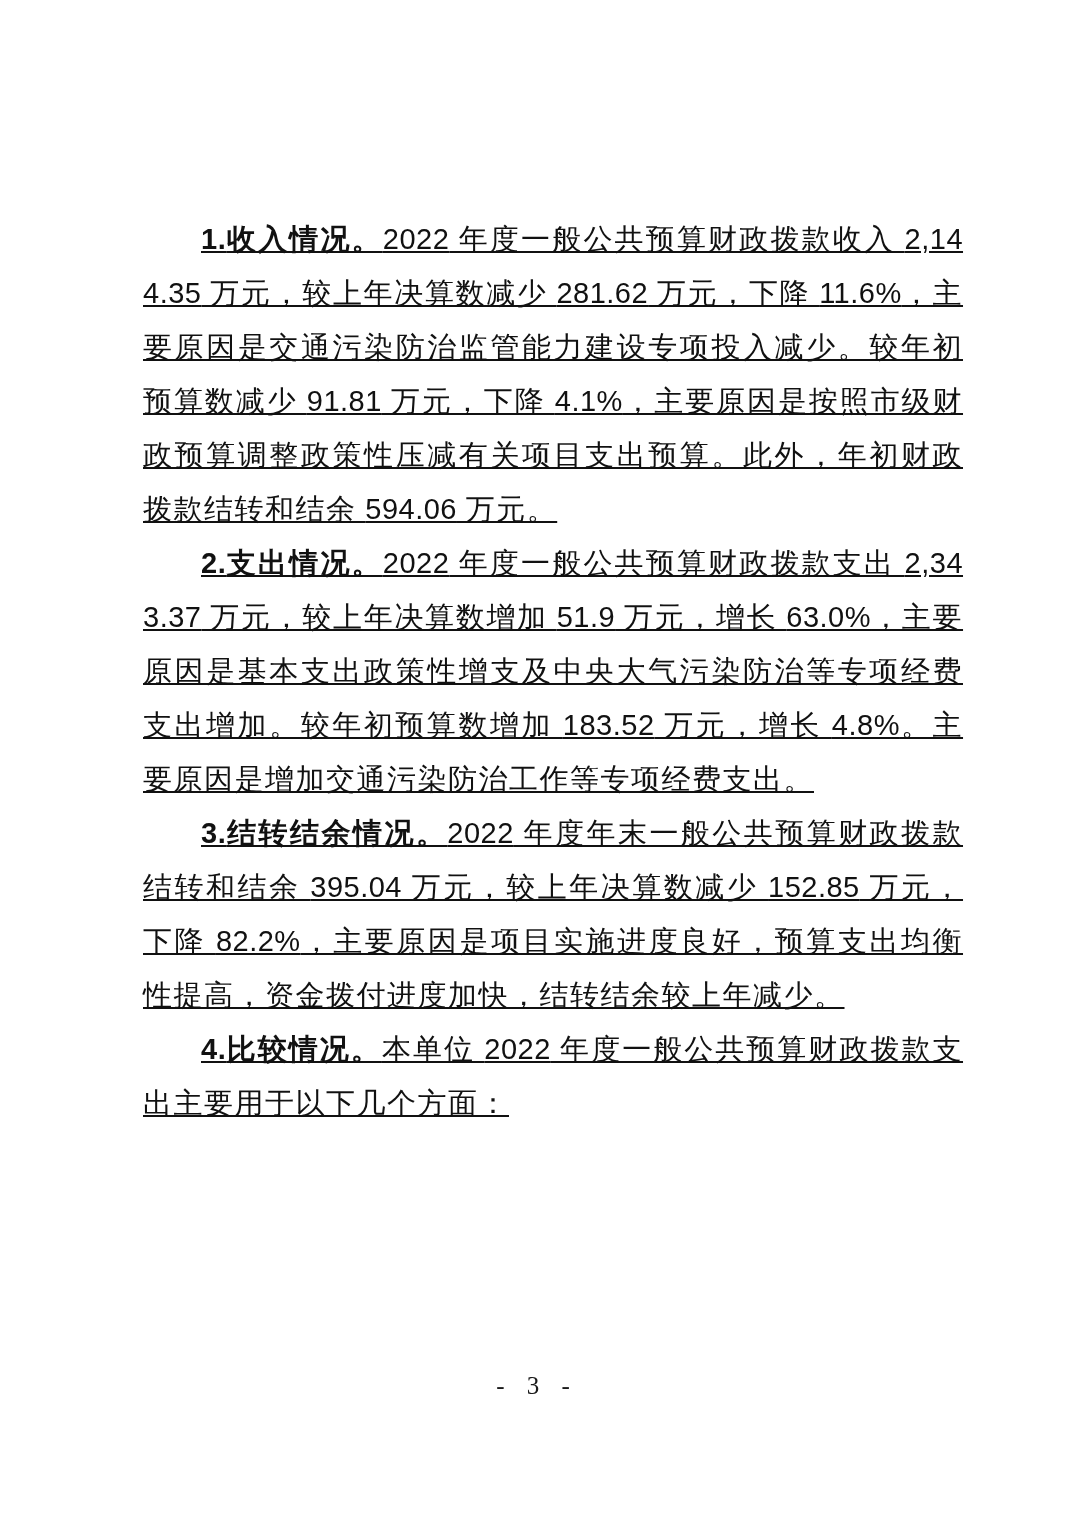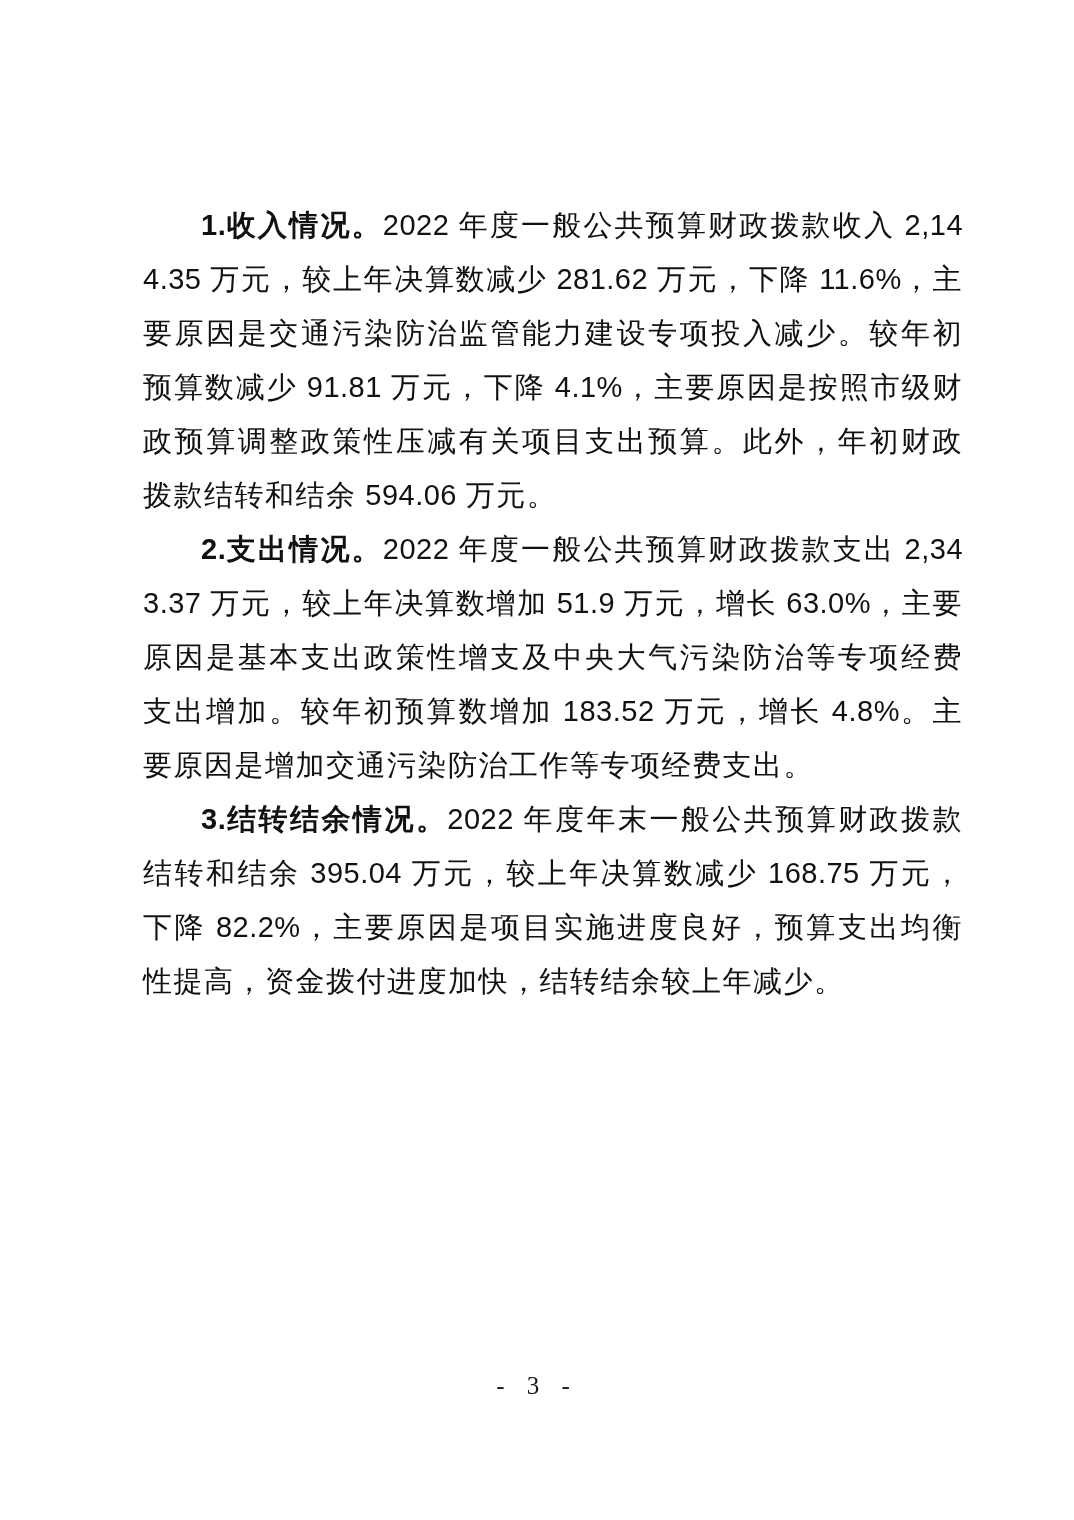--- a/index.html
+++ b/index.html
@@ -12,22 +12,23 @@
     width: 1074px;
     height: 1520px;
     background: #ffffff;
     overflow: hidden;
     font-family: "Liberation Serif", "DejaVu Serif", serif;
     color: #111111;
   }
   .content {
     position: absolute;
     left: 143px;
-    top: 198px;
+    top: 212px;
     width: 820px;
+    text-decoration: underline;
   }
   p.para {
     margin: 0;
     padding: 0;
     font-size: 29px;
     line-height: 54px;
     letter-spacing: 1.5px;
     text-align: justify;
     text-justify: inter-ideograph;
     text-indent: 2em;
@@ -53,18 +54,19 @@
     font-family: "Liberation Serif", "DejaVu Serif", serif;
   }
 </style>
 </head>
 <body>
 
 <div class="page">
   <div class="content">
       <p class="para"><span class="bold"><span class="num">1.</span>收入情况。</span><span class=""><span class="num">2022</span> 年度一般公共预算财政拨款收入 <span class="num">2,144.35</span> 万元，较上年决算数减少 <span class="num">281.62</span> 万元，下降 <span class="num">11.6%</span>，主要原因是交通污染防治监管能力建设专项投入减少。较年初预算数减少 <span class="num">91.81</span> 万元，下降 <span class="num">4.1%</span>，主要原因是按照市级财政预算调整政策性压减有关项目支出预算。此外，年初财政拨款结转和结余 <span class="num">594.06</span> 万元。</span></p>
       <p class="para"><span class="bold"><span class="num">2.</span>支出情况。</span><span class=""><span class="num">2022</span> 年度一般公共预算财政拨款支出 <span class="num">2,343.37</span> 万元，较上年决算数增加 <span class="num">51.9</span> 万元，增长 <span class="num">63.0%</span>，主要原因是基本支出政策性增支及中央大气污染防治等专项经费支出增加。较年初预算数增加 <span class="num">183.52</span> 万元，增长 <span class="num">4.8%</span>。主要原因是增加交通污染防治工作等专项经费支出。</span></p>
-      <p class="para"><span class="bold"><span class="num">3.</span>结转结余情况。</span><span class=""><span class="num">2022</span> 年度年末一般公共预算财政拨款结转和结余 <span class="num">395.04</span> 万元，较上年决算数减少 <span class="num">168.75</span> 万元，下降 <span class="num">82.2%</span>，主要原因是项目实施进度良好，预算支出均衡性提高，资金拨付进度加快，结转结余较上年减少。</span></p>
+      <p class="para"><span class="bold"><span class="num">3.</span>结转结余情况。</span><span class=""><span class="num">2022</span> 年度年末一般公共预算财政拨款结转和结余 <span class="num">395.04</span> 万元，较上年决算数减少 <span class="num">152.85</span> 万元，下降 <span class="num">82.2%</span>，主要原因是项目实施进度良好，预算支出均衡性提高，资金拨付进度加快，结转结余较上年减少。</span></p>
+      <p class="para"><span class="bold"><span class="num">4.</span>比较情况。</span><span class="">本单位 <span class="num">2022</span> 年度一般公共预算财政拨款支出主要用于以下几个方面：</span></p>
     </div>
   <div class="footer">
     <span>- 3 -</span>
   </div>
 </div>
 
 </body></html>

